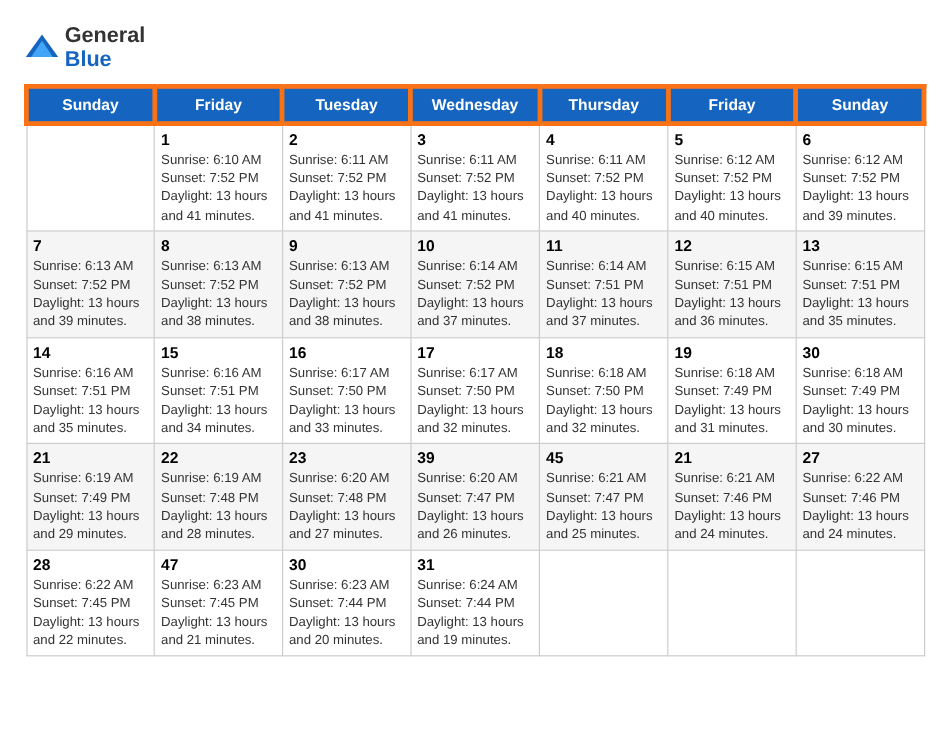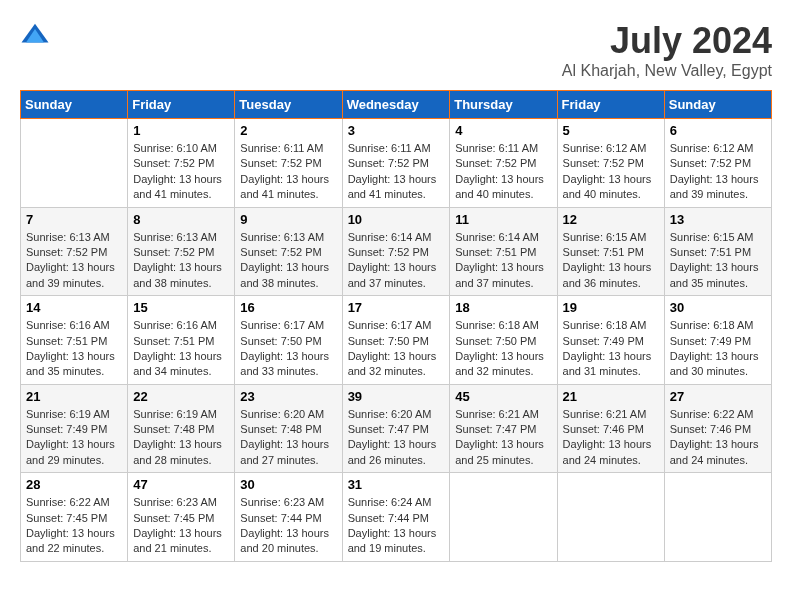--- a/index.html
+++ b/index.html
@@ -46,24 +46,24 @@
     }
     table {
       width: 100%;
       border-collapse: collapse;
       font-size: 11px;
     }
     thead tr th {
       background-color: #1565c0;
       color: #fff;
       padding: 6px 4px;
-      text-align: left;
+      text-align: center;
       font-size: 13px;
       font-weight: bold;
-      border: 1px solid #f97316;
+      border: 4px solid #f97316;
     }
     tbody tr td {
       border: 1px solid #ccc;
       padding: 4px 5px;
       vertical-align: top;
       width: 108px;
       min-height: 80px;
     }
     .day-number {
       font-weight: bold;
@@ -87,24 +87,24 @@
   </style>
 </head>
 <body>
 
 <div class="header-area">
   <div class="logo">
     <svg class="logo-icon" viewBox="0 0 40 40" xmlns="http://www.w3.org/2000/svg">
       <polygon points="20,5 38,30 2,30" fill="#1565c0"></polygon>
       <polygon points="20,12 32,30 8,30" fill="#42a5f5"></polygon>
     </svg>
-  </div>
-  <div class="title-area">
-    <div class="month-title">July 2024</div>
-    <div class="location">Al Kharjah, New Valley, Egypt</div>
+    <div class="logo-text">
+      <span class="general">General</span>
+      <span class="blue">Blue</span>
+    </div>
   </div>
 </div>
 
 <table>
   <thead>
     <tr>
     <th>Sunday</th>
         <th>Friday</th>
         <th>Tuesday</th>
         <th>Wednesday</th>

